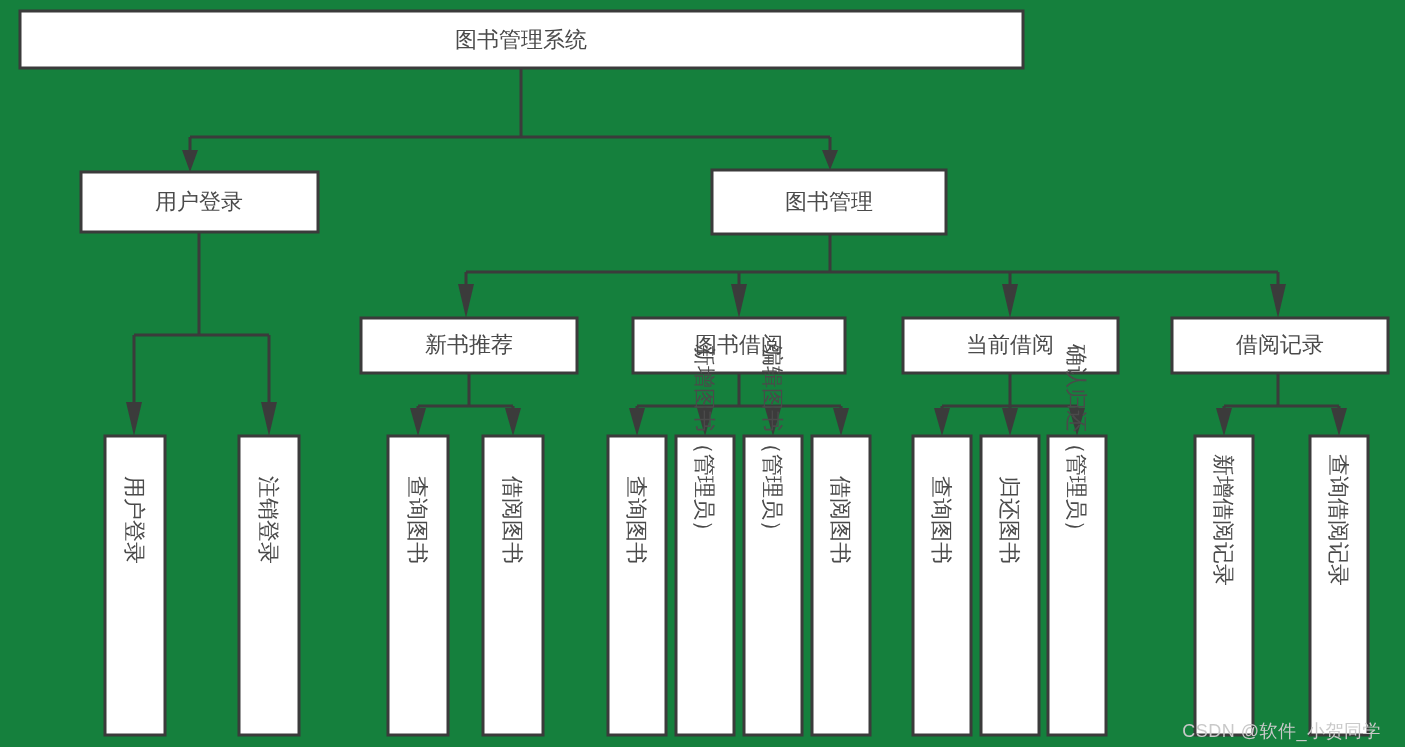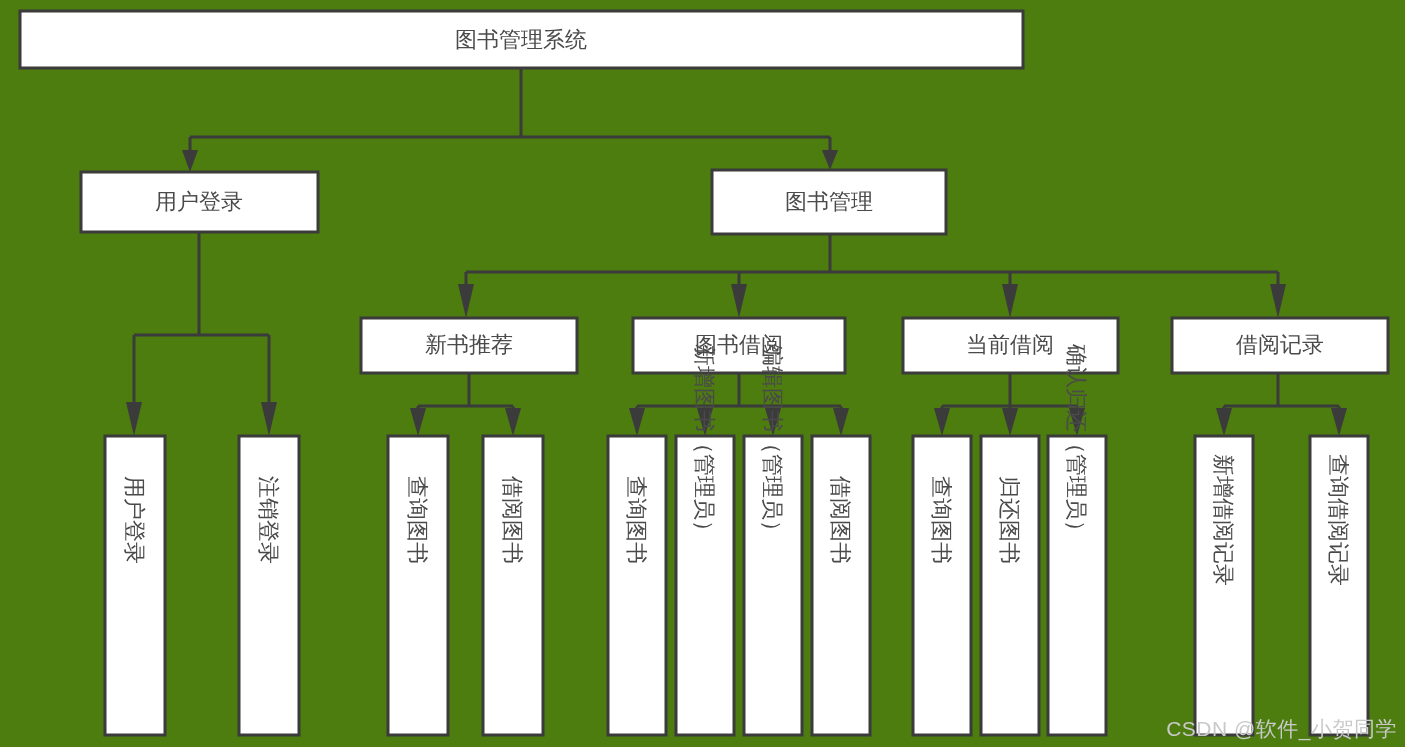--- a/index.html
+++ b/index.html
@@ -10,21 +10,21 @@
   body {
     width: 1405px;
     height: 747px;
     font-family: "Liberation Sans", "DejaVu Sans", sans-serif;
     overflow: hidden;
   }
   #diagram-root {
     position: relative;
     width: 1405px;
     height: 747px;
-    background: #4d7c0f;
+    background: #15803d;
   }
   svg.diagram {
     position: absolute;
     left: 0;
     top: 0;
     width: 1405px;
     height: 747px;
   }
   .node-box {
     fill: #ffffff;
@@ -49,24 +49,24 @@
     dominant-baseline: middle;
   }
   .node-label-vert {
     fill: #4a4a4a;
     font-family: "Liberation Sans", "DejaVu Sans", sans-serif;
     font-size: 22px;
     text-anchor: middle;
   }
   .watermark-text {
     position: absolute;
-    right: 8px;
+    right: 24px;
     bottom: 4px;
     font-family: "Liberation Sans", "DejaVu Sans", sans-serif;
-    font-size: 21px;
+    font-size: 18px;
     color: #c9c9c9;
     white-space: nowrap;
     letter-spacing: 0.5px;
   }
 </style>
 </head>
 <body>
 
 <div id="diagram-root">
 

